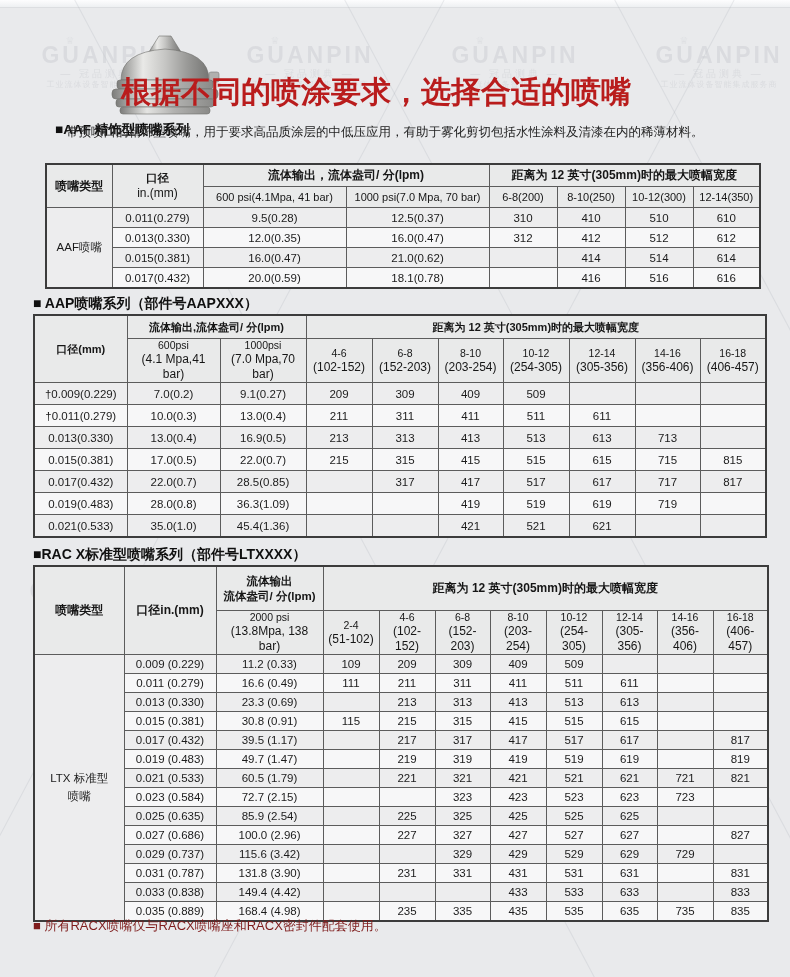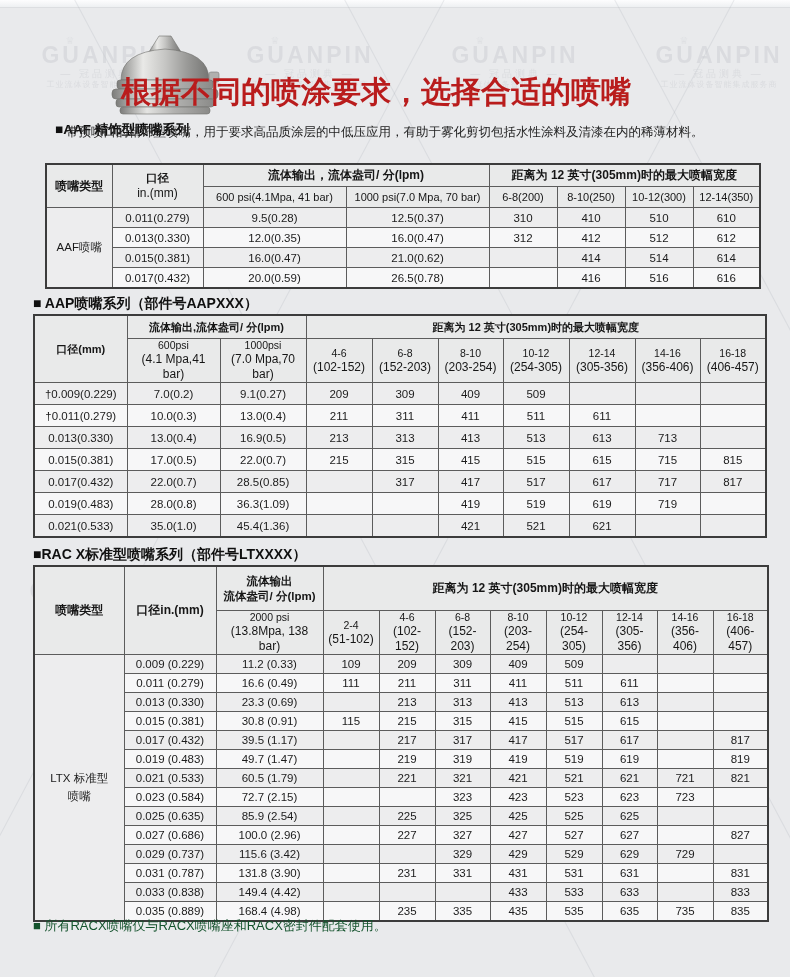--- a/index.html
+++ b/index.html
@@ -15,21 +15,21 @@
   .wm-crown{position:absolute;top:-9px;left:24px;font-size:10px;color:#c9cbd0;}
   .wm-brand{display:block;font-size:23px;font-weight:700;letter-spacing:3px;line-height:1;}
   .wm-sub{display:block;font-size:10px;letter-spacing:3px;line-height:1.3;}
   .wm-sub::before{content:"— ";} .wm-sub::after{content:" —";}
   .wm-sub2{display:block;font-size:8px;letter-spacing:1px;line-height:1.3;}
   
   .title{position:absolute;left:121px;top:72px;font-size:30px;font-weight:700;color:#b91c1c;white-space:nowrap;}
   
   .sec-h{position:absolute;font-size:13.5px;font-weight:700;color:#101010;white-space:nowrap;}
   .sec-d{position:absolute;font-size:12.5px;color:#222;white-space:nowrap;}
-  .footer-note{position:absolute;left:33px;top:917px;font-size:13px;color:#14532d;}
+  .footer-note{position:absolute;left:33px;top:917px;font-size:13px;color:#7f1d1d;}
   
   table{position:absolute;border-collapse:collapse;table-layout:fixed;background:#f1f1f2;border:2px solid #3c3c3c;}
   th,td{border:1px solid #5c5c5c;text-align:center;vertical-align:middle;padding:0 2px;overflow:hidden;}
   thead th{background:#e9eaea;font-weight:700;color:#161616;}
   thead th .l1{display:block;font-weight:400;font-size:10.5px;line-height:1.25;}
   thead th .l2{display:block;font-weight:400;font-size:12px;line-height:1.25;}
   thead th .cjk1{display:block;font-weight:700;font-size:11.5px;line-height:1.3;text-align:center;}
   tbody tr:nth-child(odd) td{background:#ededee;}
   tbody tr:nth-child(even) td{background:#f7f7f8;}
   tbody td.rowlabel{background:#f0f0f1;font-size:11.5px;line-height:1.5;}
@@ -160,21 +160,21 @@
           <td>16.0(0.47)</td>
           <td>21.0(0.62)</td>
           <td></td>
           <td>414</td>
           <td>514</td>
           <td>614</td>
         </tr>
         <tr>
           <td>0.017(0.432)</td>
           <td>20.0(0.59)</td>
-          <td>26.5(0.78)</td>
+          <td>18.1(0.78)</td>
           <td></td>
           <td>416</td>
           <td>516</td>
           <td>616</td>
         </tr>
       </tbody>
   </table>
 
   <div class="sec-h" style="left:33px;top:295px;font-size:14px;">■ AAP喷嘴系列（部件号AAPXXX）</div>
 

